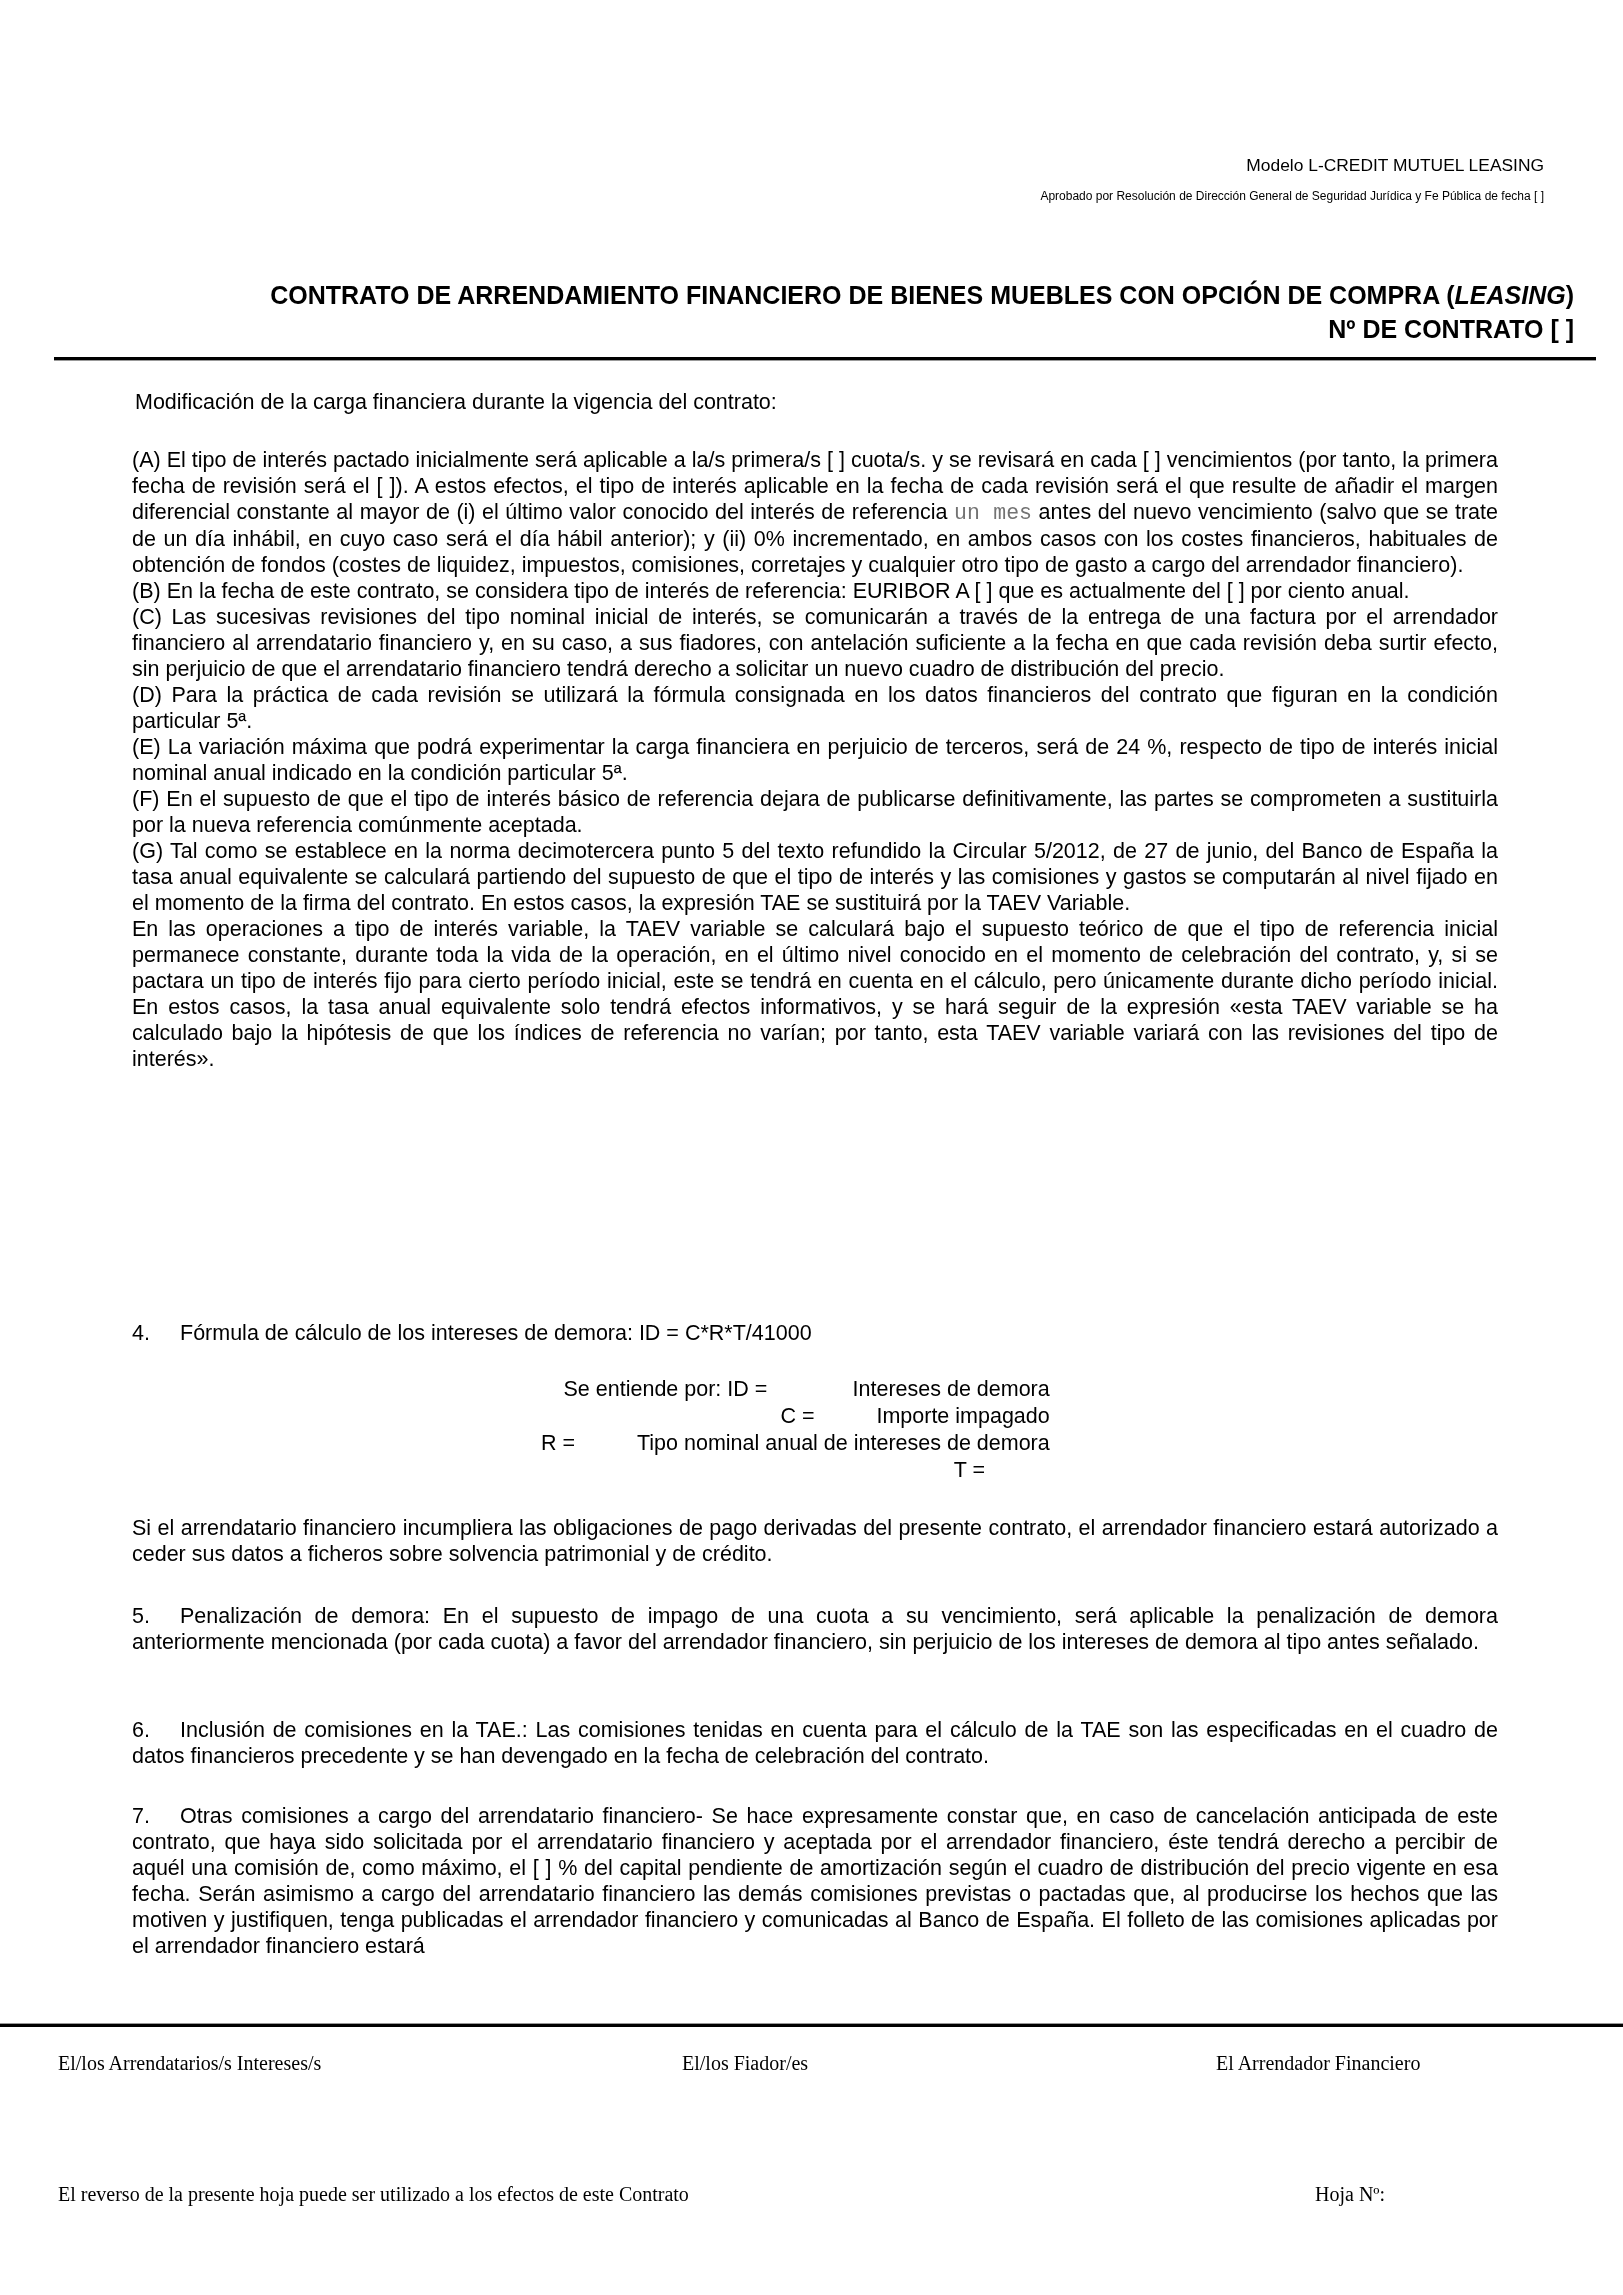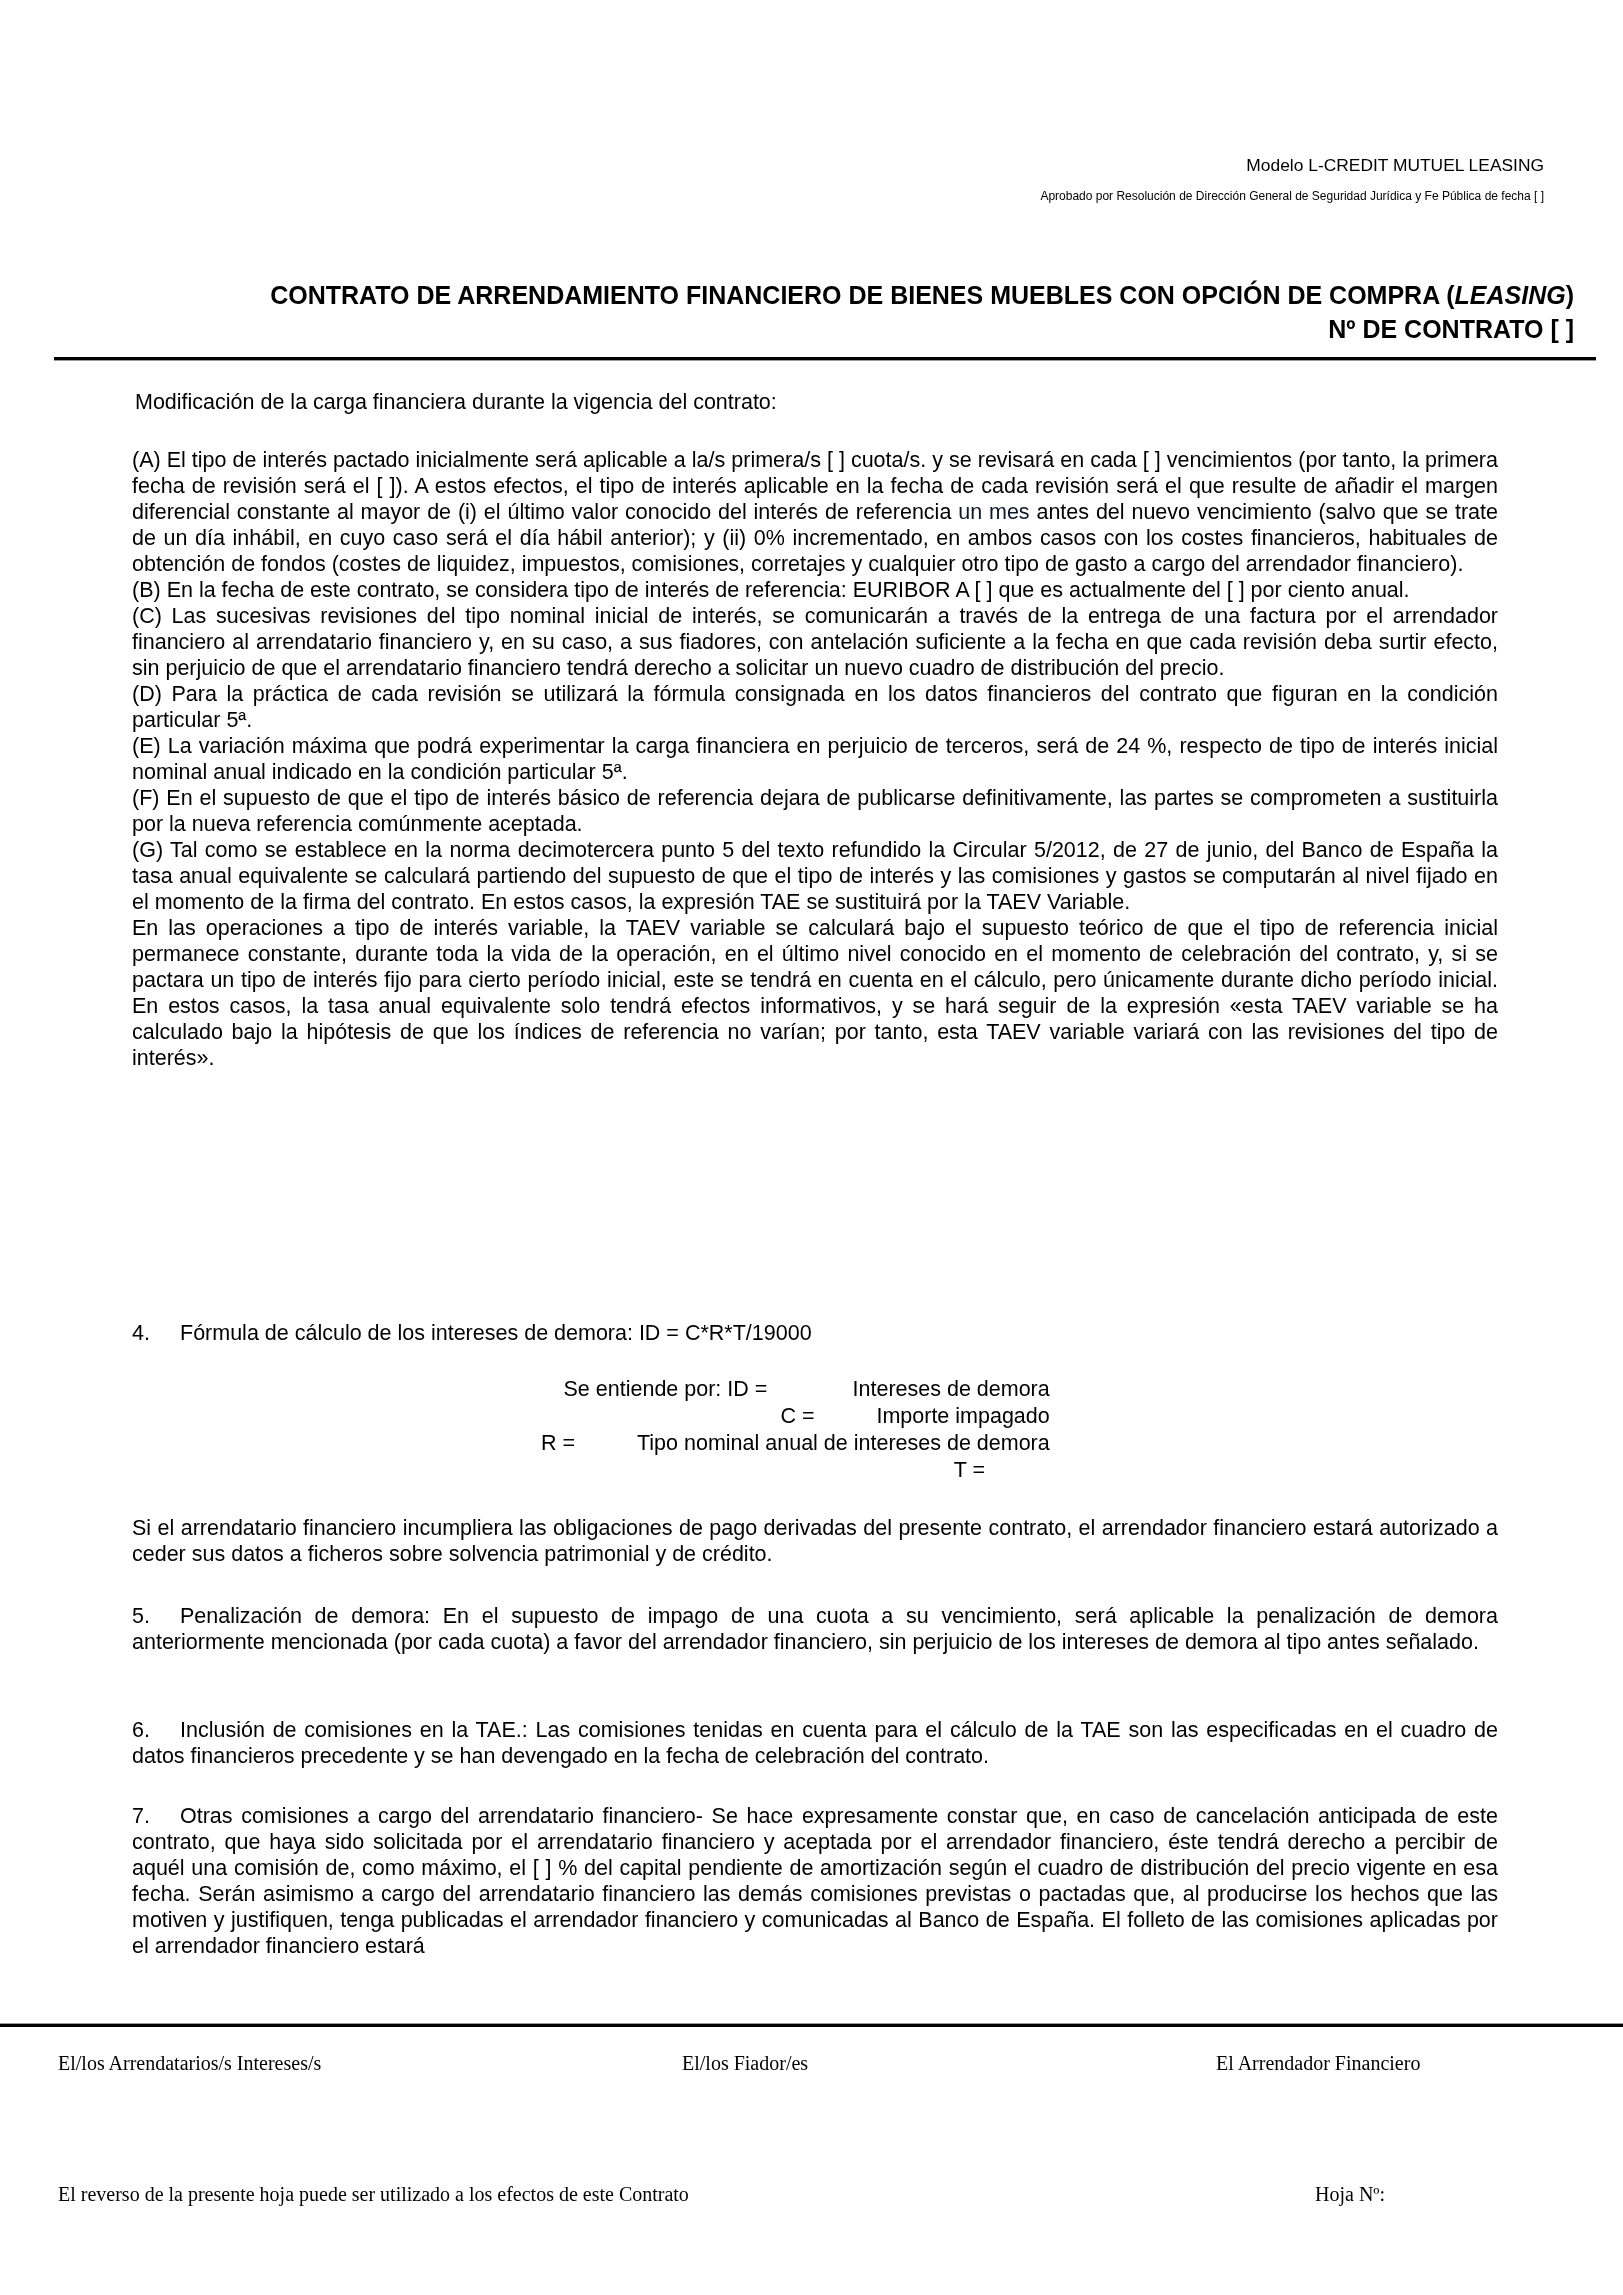--- a/index.html
+++ b/index.html
@@ -26,21 +26,21 @@
   }
   .section-heading {
     position: absolute; left: 135px; top: 389px;
     font-size: 21.5px; line-height: 26.5px;
   }
   .body-text {
     position: absolute; left: 132px; width: 1366px;
     font-size: 21.5px; line-height: 26px; text-align: justify;
   }
   .body-text p { margin: 0; }
-  .green { color: #0f172a; }
+  .green { color: #737373; font-family: Liberation Mono, monospace; }
   .para-block { top: 447px; }
   .item4 { position: absolute; left: 132px; top: 1320px; font-size: 21.5px; line-height: 26.5px; }
   .item4 .num { display: inline-block; width: 48px; }
   .defs {
     position: absolute; left: 252px; top: 1376px; font-size: 21.5px; line-height: 27px;
   }
   .defs .row { display: flex; justify-content: flex-end; }
   .defs .lead { width: 289px; }
   .defs .sym { width: 96px; }
   .num-para { text-indent: 0; }
@@ -78,21 +78,21 @@
   <p>(B) En la fecha de este contrato, se considera tipo de interés de referencia: EURIBOR A [   ] que es actualmente del [   ] por ciento anual.</p>
   <p>(C) Las sucesivas revisiones del tipo nominal inicial de interés, se comunicarán a través de la entrega de una factura por el arrendador financiero al arrendatario financiero y, en su caso, a sus fiadores, con antelación suficiente a la fecha en que cada revisión deba surtir efecto, sin perjuicio de que el arrendatario financiero tendrá derecho a solicitar un nuevo cuadro de distribución del precio.</p>
   <p>(D) Para la práctica de cada revisión se utilizará la fórmula consignada en los datos financieros del contrato que figuran en la condición particular 5ª.</p>
   <p>(E) La variación máxima que podrá experimentar la carga financiera en perjuicio de terceros, será de 24 %, respecto de tipo de interés inicial nominal anual indicado en la condición particular 5ª.</p>
   <p>(F) En el supuesto de que el tipo de interés básico de referencia dejara de publicarse definitivamente, las partes se comprometen a sustituirla por la nueva referencia comúnmente aceptada.</p>
   <p>(G) Tal como se establece en la norma decimotercera punto 5 del texto refundido la Circular 5/2012, de 27 de junio, del Banco de España la tasa anual equivalente se calculará partiendo del supuesto de que el tipo de interés y las comisiones y gastos se computarán al nivel fijado en el momento de la firma del contrato. En estos casos, la expresión TAE se sustituirá por la TAEV Variable.</p>
   <p>En las operaciones a tipo de interés variable, la TAEV variable se calculará bajo el supuesto teórico de que el tipo de referencia inicial permanece constante, durante toda la vida de la operación, en el último nivel conocido en el momento de celebración del contrato, y, si se pactara un tipo de interés fijo para cierto período inicial, este se tendrá en cuenta en el cálculo, pero únicamente durante dicho período inicial. En estos casos, la tasa anual equivalente solo tendrá efectos informativos, y se hará seguir de la expresión «esta TAEV variable se ha calculado bajo la hipótesis de que los índices de referencia no varían; por tanto, esta TAEV variable variará con las revisiones del tipo de interés».</p>
 </div>
 
 <div class="item4">
-  <span class="num">4.</span><span>Fórmula de cálculo de los intereses de demora: ID = C*R*T/19000</span>
+  <span class="num">4.</span><span>Fórmula de cálculo de los intereses de demora: ID = C*R*T/41000</span>
 </div>
 
 <div class="defs">
   <div class="row">
     <span class="lead">Se entiende por:  ID =</span>
     <span>Intereses de demora</span>
   </div>
   <div class="row">
     <span class="lead"></span>
     <span class="sym">C =</span>

